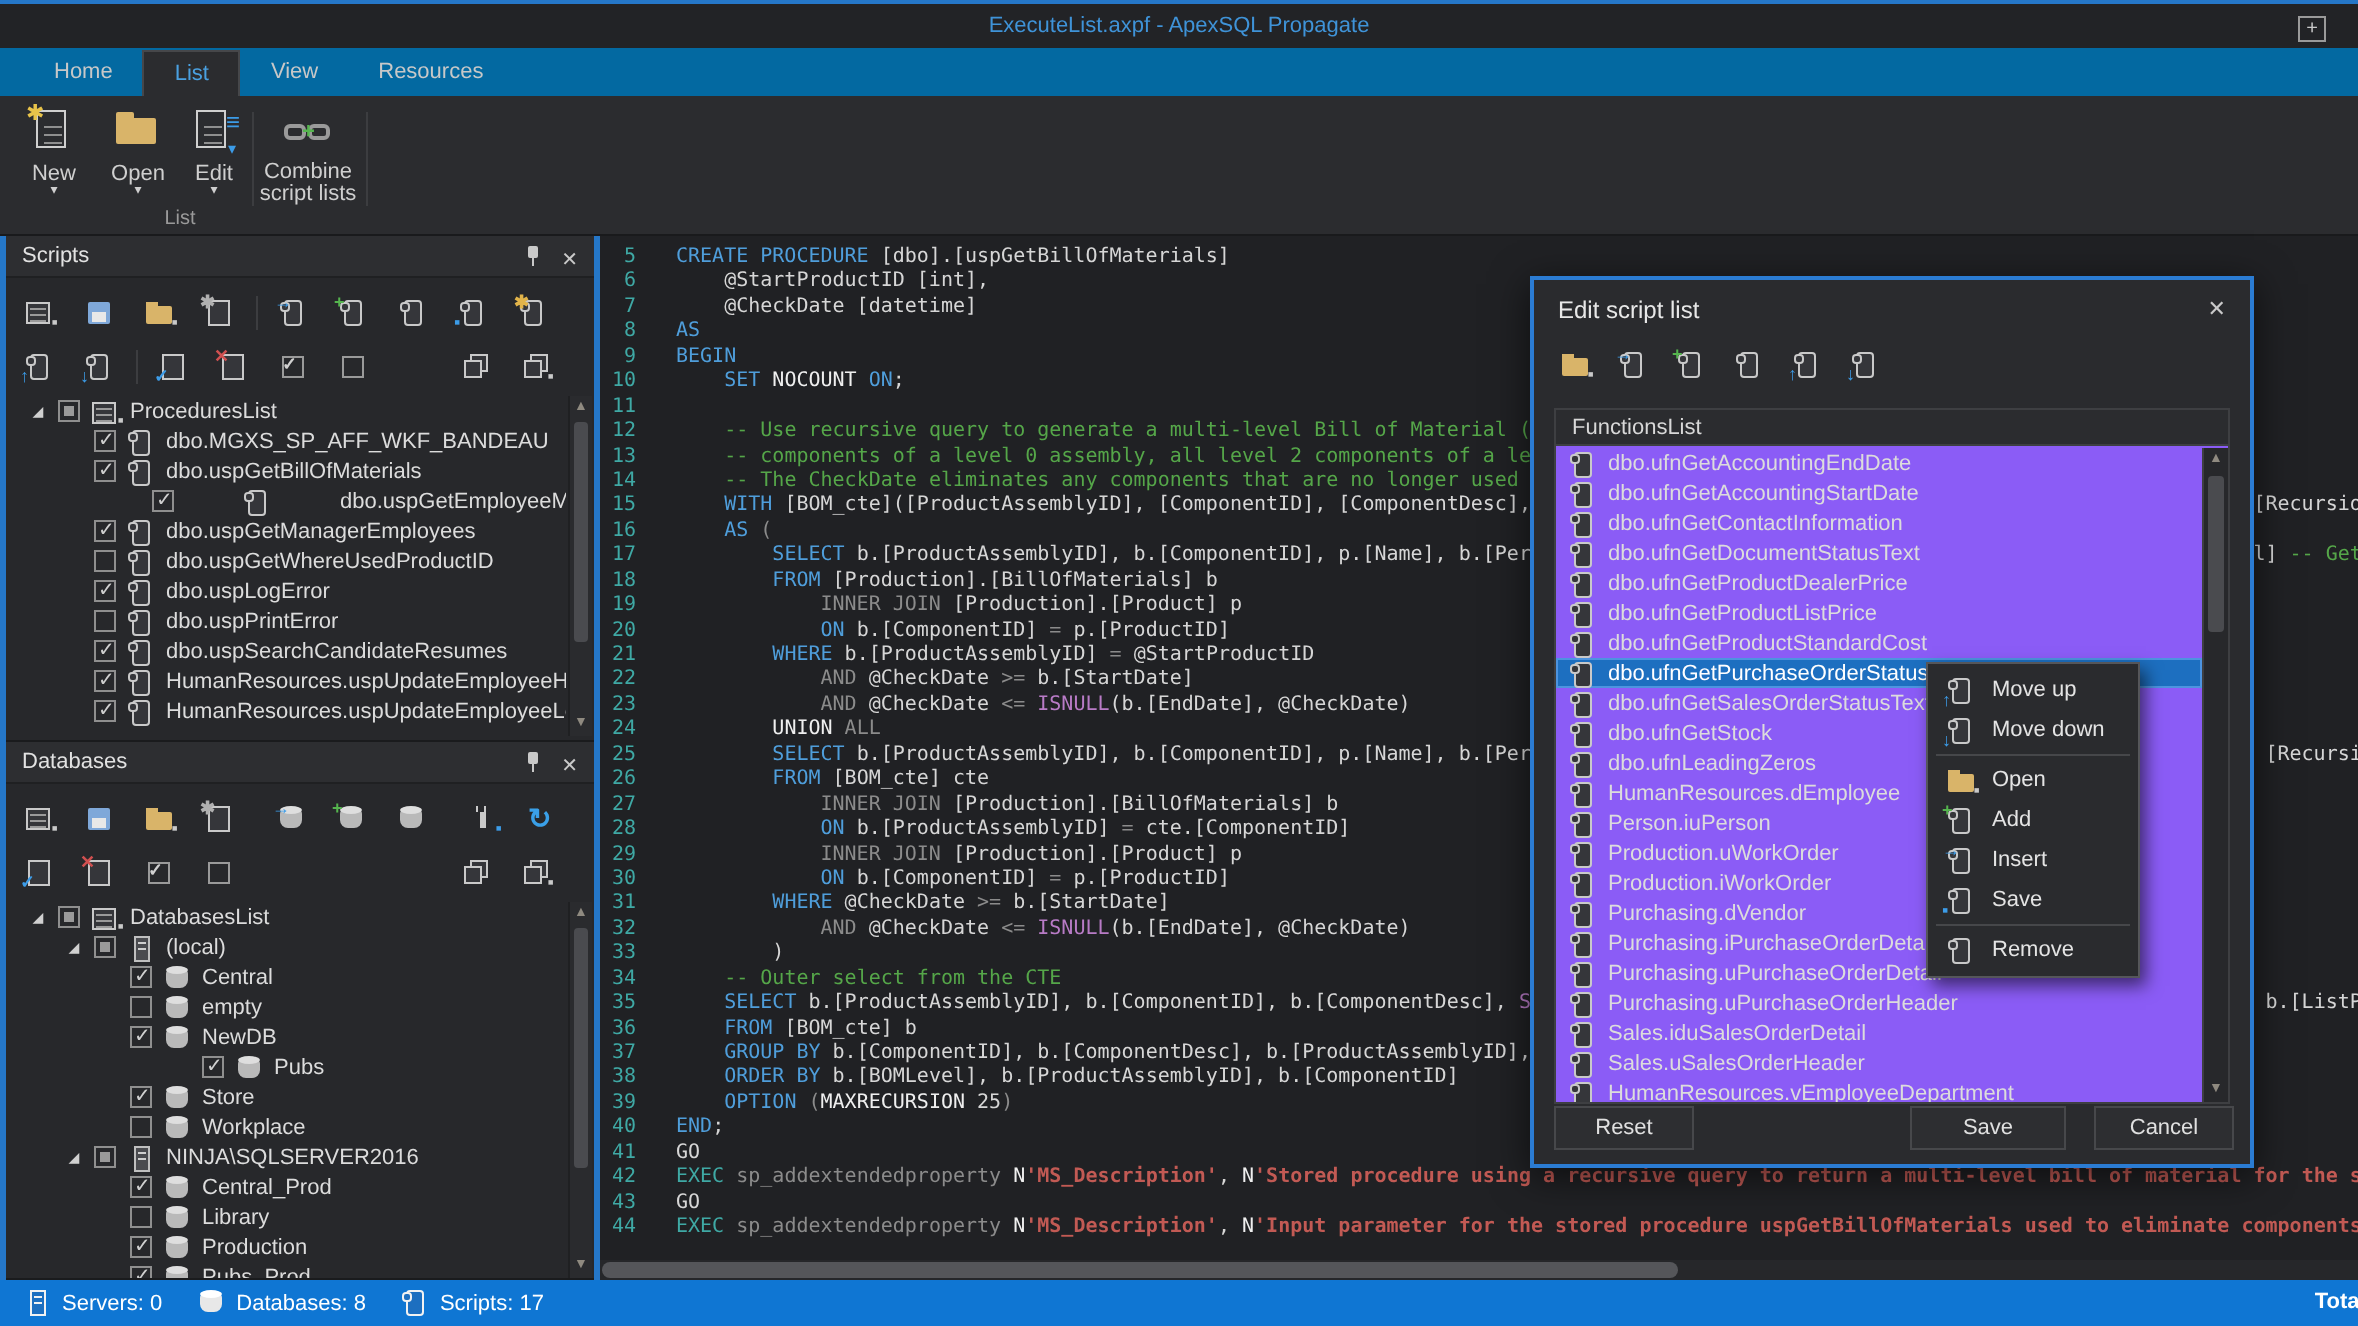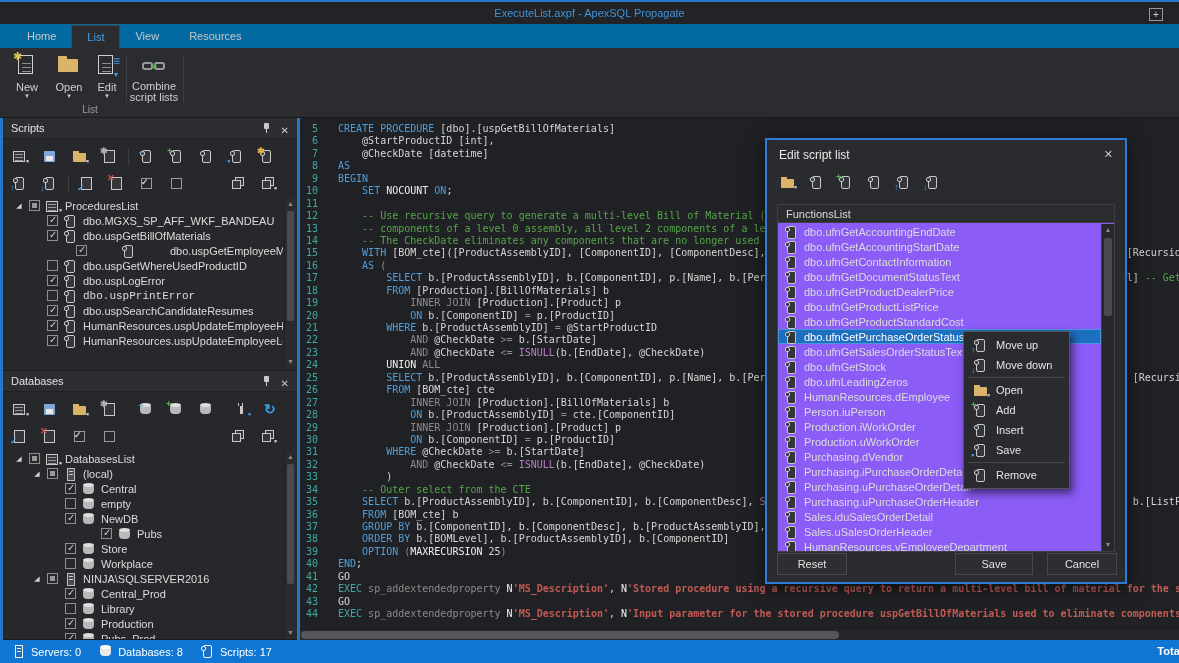--- a/index.html
+++ b/index.html
@@ -298,35 +298,43 @@
         <div class="tnode" style="padding-left: 28px; gap: 33px;">
           <span class="tarrow"></span>
           <span class="tcheck checked"></span>
           <span class="ticon">
             <span class="ib ib-script"></span>
           </span>
           <span class="tlabel">dbo.uspGetEmployeeManagers</span>
         </div>
         <div class="tnode" style="padding-left: 28px;">
           <span class="tarrow"></span>
+          <span class="tcheck checked"></span>
+          <span class="ticon">
+            <span class="ib ib-script"></span>
+          </span>
+          <span class="tlabel">dbo.uspGetManagerEmployees</span>
+        </div>
+        <div class="tnode" style="padding-left: 28px;">
+          <span class="tarrow"></span>
           <span class="tcheck "></span>
           <span class="ticon">
             <span class="ib ib-script"></span>
           </span>
           <span class="tlabel">dbo.uspGetWhereUsedProductID</span>
         </div>
         <div class="tnode" style="padding-left: 28px;">
           <span class="tarrow"></span>
           <span class="tcheck checked"></span>
           <span class="ticon">
             <span class="ib ib-script"></span>
           </span>
           <span class="tlabel">dbo.uspLogError</span>
         </div>
-        <div class="tnode" style="padding-left: 28px; font-family: Liberation Mono, monospace;">
+        <div class="tnode" style="padding-left: 28px;">
           <span class="tarrow"></span>
           <span class="tcheck "></span>
           <span class="ticon">
             <span class="ib ib-script"></span>
           </span>
           <span class="tlabel">dbo.uspPrintError</span>
         </div>
         <div class="tnode" style="padding-left: 28px;">
           <span class="tarrow"></span>
           <span class="tcheck checked"></span>
@@ -697,27 +705,27 @@
           <div class="dlg-row">
             <span class="ticon">
               <span class="ib ib-script"></span>
             </span>
             <span>Person.iuPerson</span>
           </div>
           <div class="dlg-row">
             <span class="ticon">
               <span class="ib ib-script"></span>
             </span>
+            <span>Production.uWorkOrder</span>
+          </div>
+          <div class="dlg-row">
+            <span class="ticon">
+              <span class="ib ib-script"></span>
+            </span>
             <span>Production.iWorkOrder</span>
-          </div>
-          <div class="dlg-row">
-            <span class="ticon">
-              <span class="ib ib-script"></span>
-            </span>
-            <span>Production.uWorkOrder</span>
           </div>
           <div class="dlg-row">
             <span class="ticon">
               <span class="ib ib-script"></span>
             </span>
             <span>Purchasing.dVendor</span>
           </div>
           <div class="dlg-row">
             <span class="ticon">
               <span class="ib ib-script"></span>

